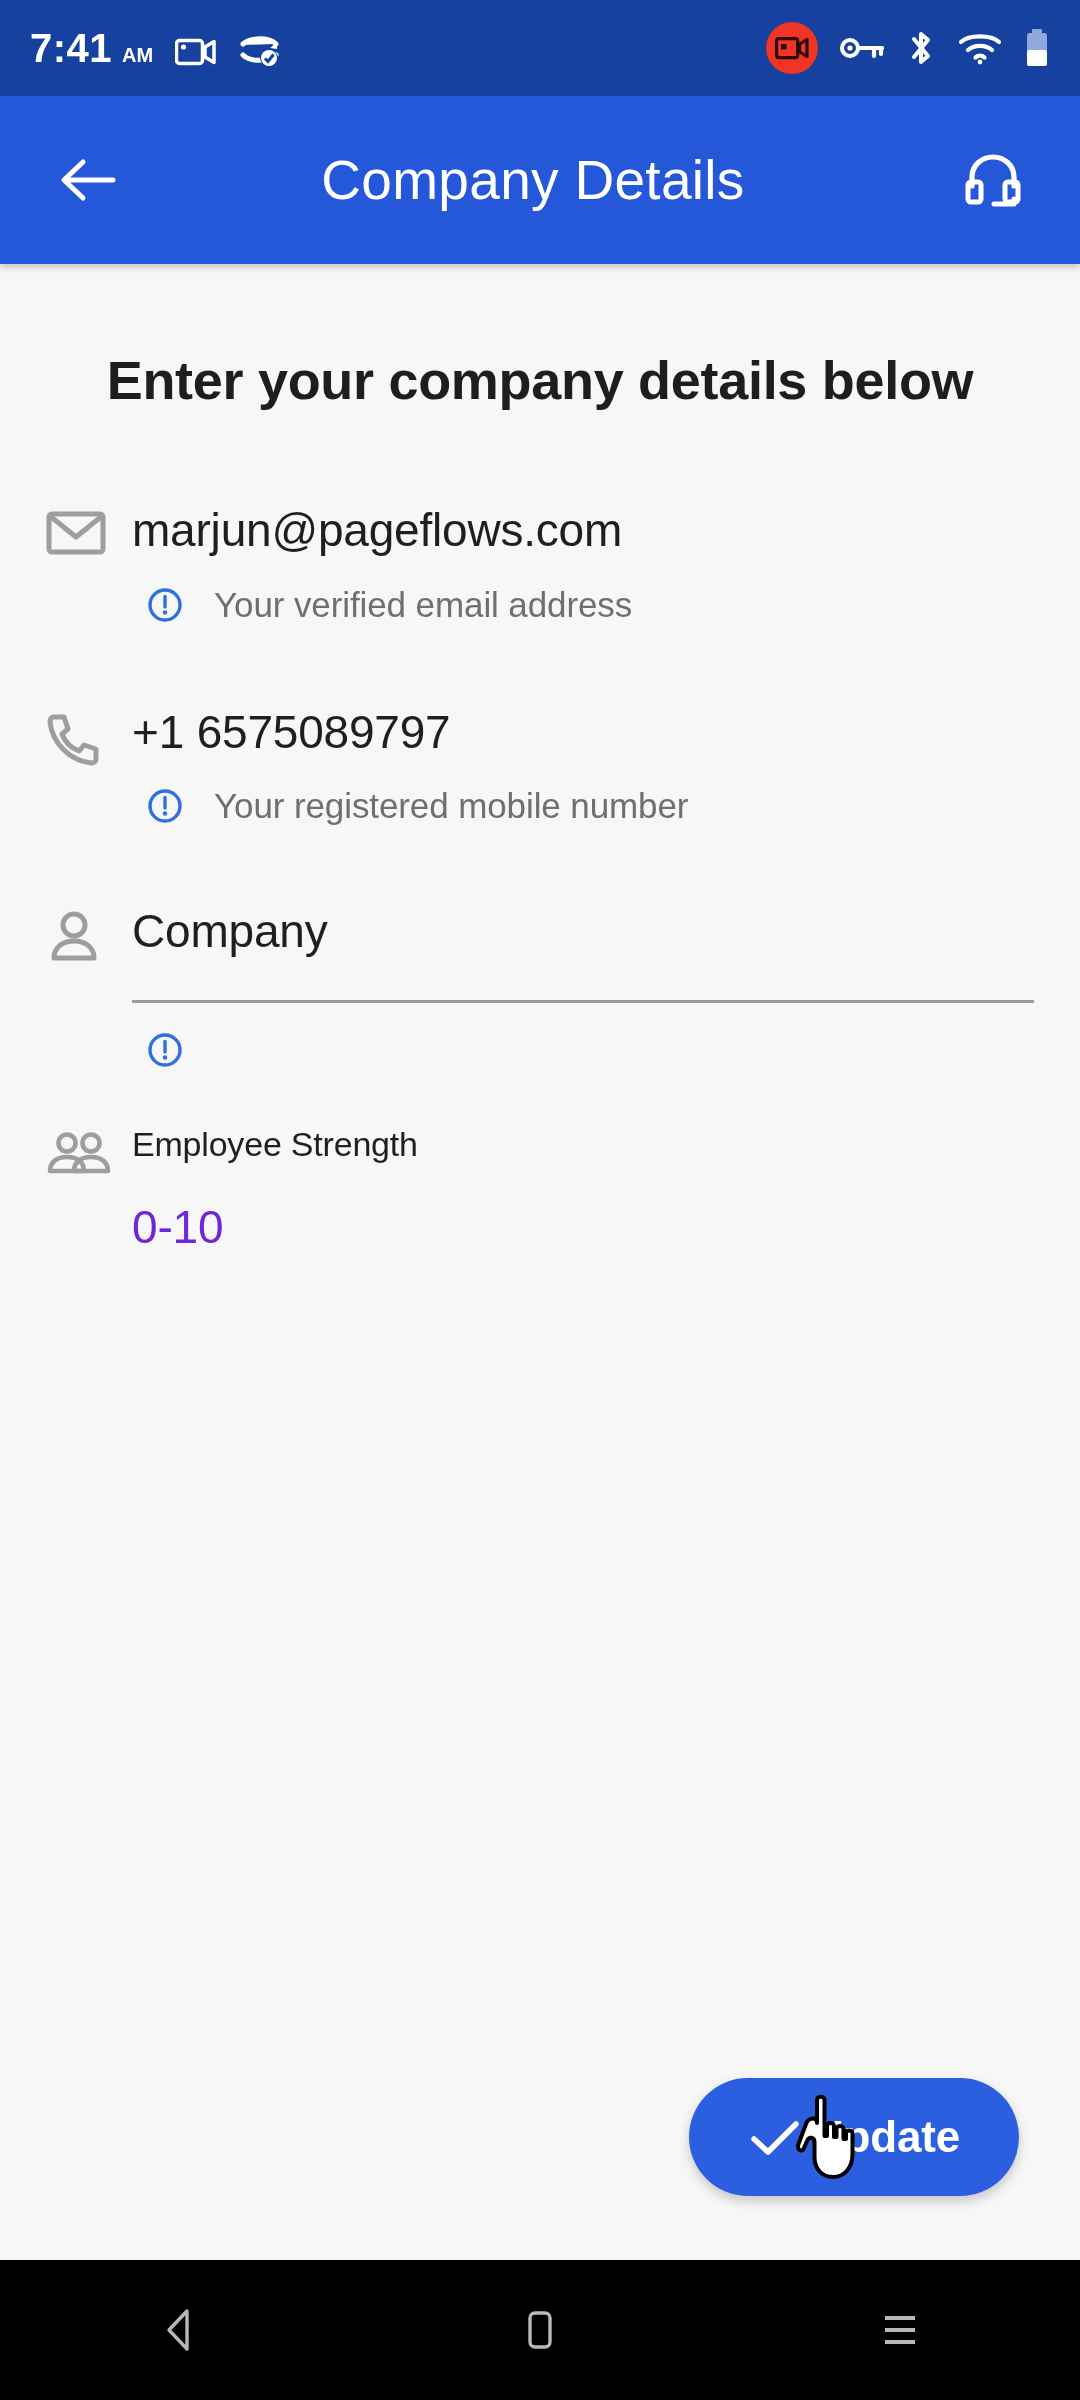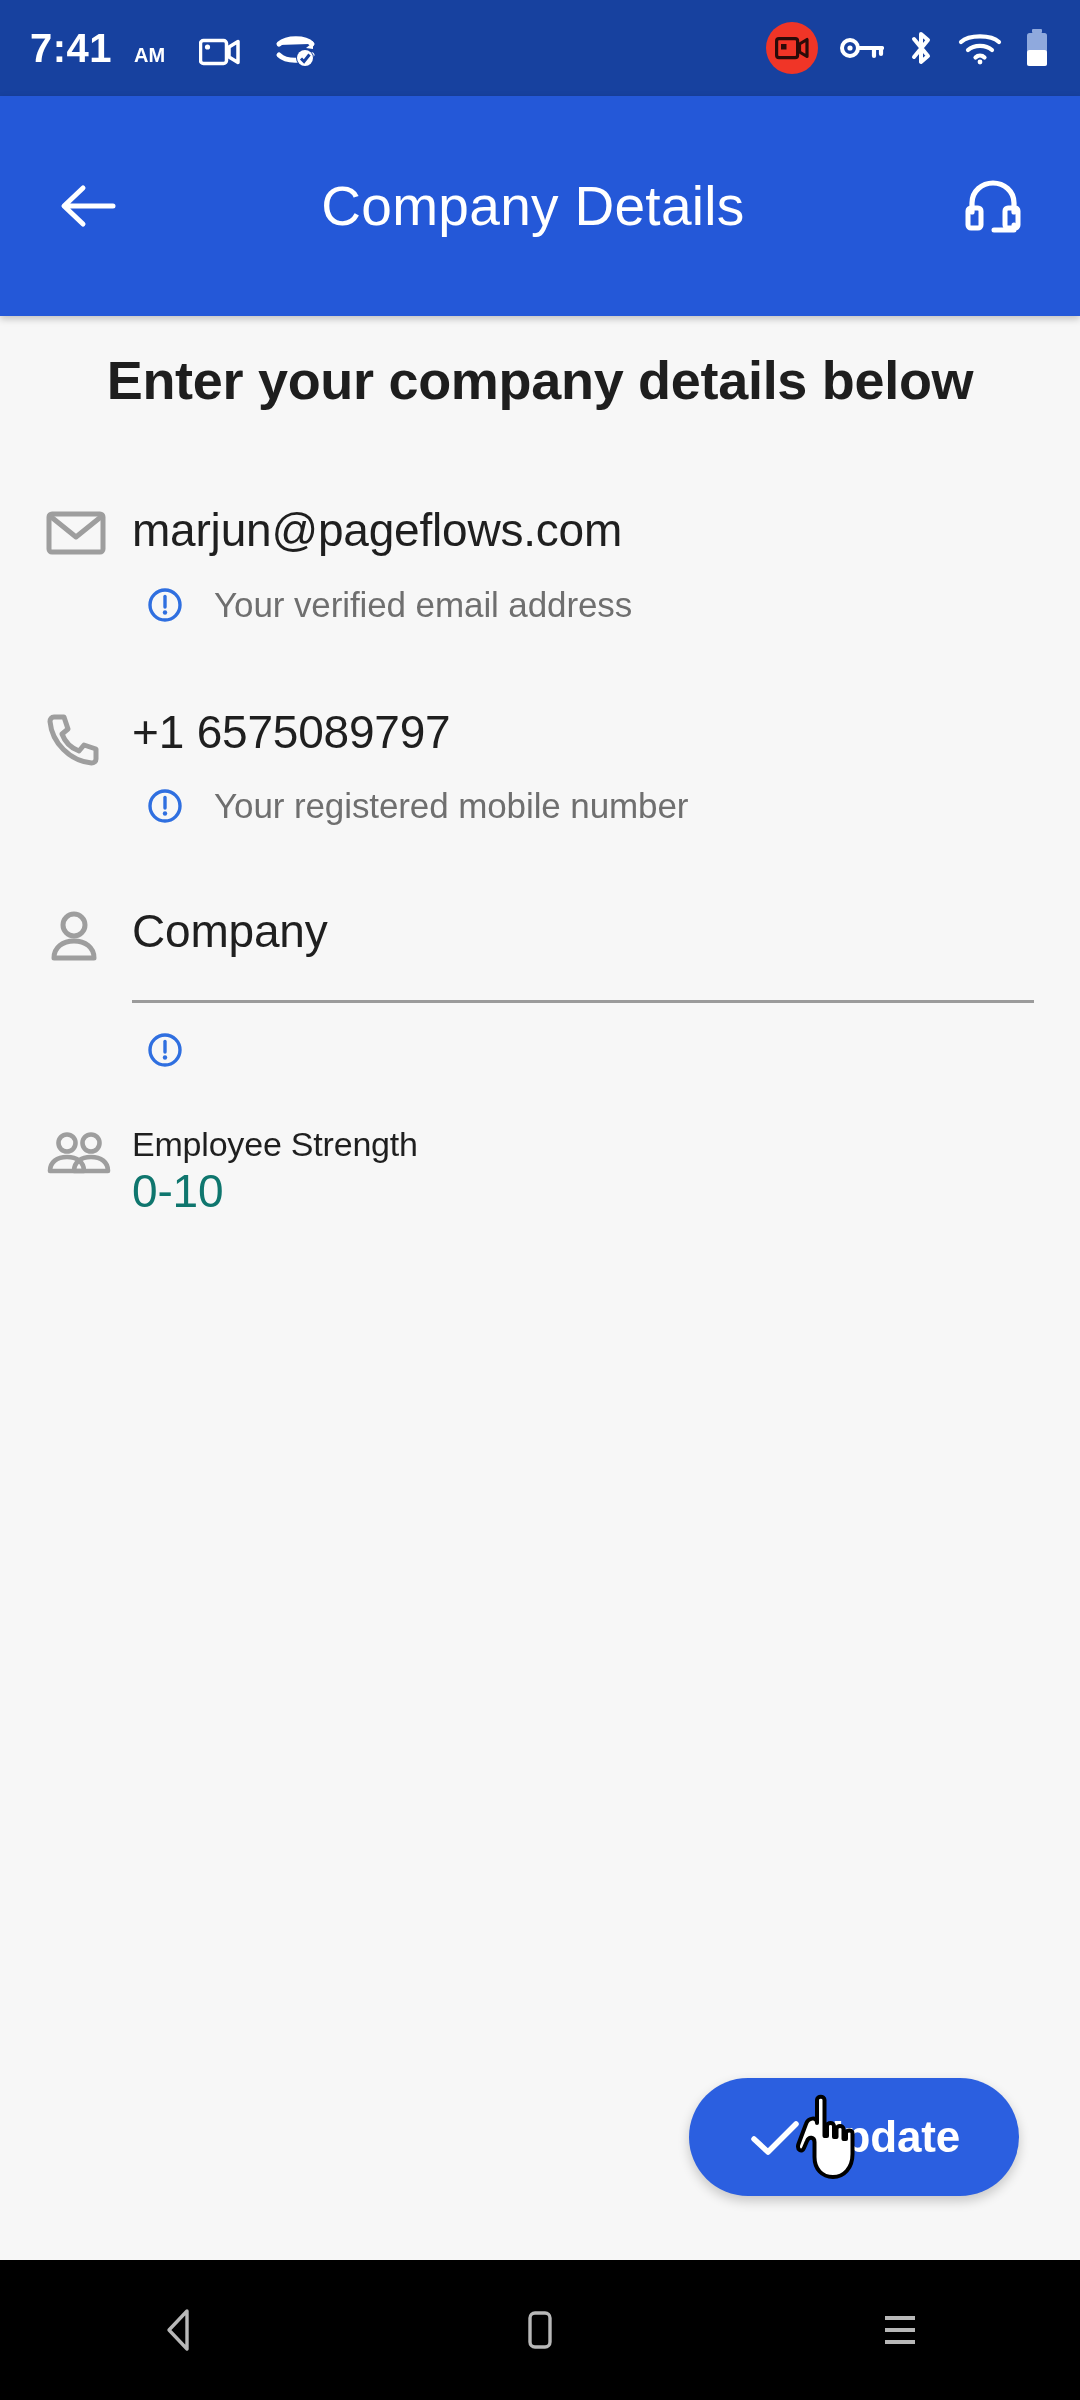--- a/index.html
+++ b/index.html
@@ -10,33 +10,33 @@
     overflow:hidden;
   }
   #screen { position:relative; width:1080px; height:2400px; background:#f7f7f7; }
 
   
   .statusbar {
     position:absolute; top:0; left:0; width:1080px; height:96px;
     background:#17419f; display:flex; align-items:center;
     padding:0 30px; color:#ffffff;
   }
-  .sb-left { display:flex; align-items:flex-end; gap:34px; flex:1;text-align:right; }
+  .sb-left { display:flex; align-items:flex-end; gap:22px; flex:1;text-align:right; }
   .sb-time { font-size:40px; font-weight:700; letter-spacing:.5px; line-height:1; }
   .sb-ampm { font-size:20px; font-weight:700; line-height:1; position:relative; top:-3px; margin-left:-12px;}
   .sb-icon { display:flex; align-items:center; }
   .sb-right { display:flex; align-items:center; gap:22px; }
   .rec-badge {
     width:52px; height:52px; border-radius:50%; background:#f03527;
     display:flex; align-items:center; justify-content:center;
   }
 
   
   .appbar {
-    position:absolute; top:96px; left:0; width:1080px; height:220px;
+    position:absolute; top:96px; left:0; width:1080px; height:168px;
     background:#2458d8; display:flex; align-items:center;
     padding:0 50px; box-shadow:0 3px 7px rgba(0,0,0,.22);
     z-index:5;
   }
   .appbar-back { width:74px; height:74px; display:flex; align-items:center; justify-content:center; cursor:pointer;}
   .appbar-title {
     flex:1; text-align:center; color:#ffffff;
     font-size:55px; font-weight:400; letter-spacing:.3px;
     margin-left:-14px;
   }
@@ -66,21 +66,21 @@
     margin-top:28px; margin-left:14px;
   }
   .field-hint-text { font-size:35px; color:#6f6f6f; letter-spacing:-.1px; }
   .underline { height:3px; background:#9b9b9b; margin-top:42px; width:100%; }
 
   .gap-a { height:80px; }
   .gap-b { height:78px; }
   .gap-c { height:56px; }
 
   .es-label { font-size:34px; color:#1f1f1f; letter-spacing:-.2px; }
-  .es-value { font-size:46px; color:#0f766e; letter-spacing:-.2px; }
+  .es-value { font-size:46px; color:#6d28d9; margin-top:36px; letter-spacing:-.2px; }
 
   
   .update-btn {
     position:absolute; left:689px; top:2078px;
     width:330px; height:118px; border-radius:59px;
     background:#2b5fe0; border:none; cursor:pointer;
     display:flex; align-items:center; justify-content:center; gap:10px;
     box-shadow:0 5px 12px rgba(0,0,0,.20);
   }
   .update-label {

